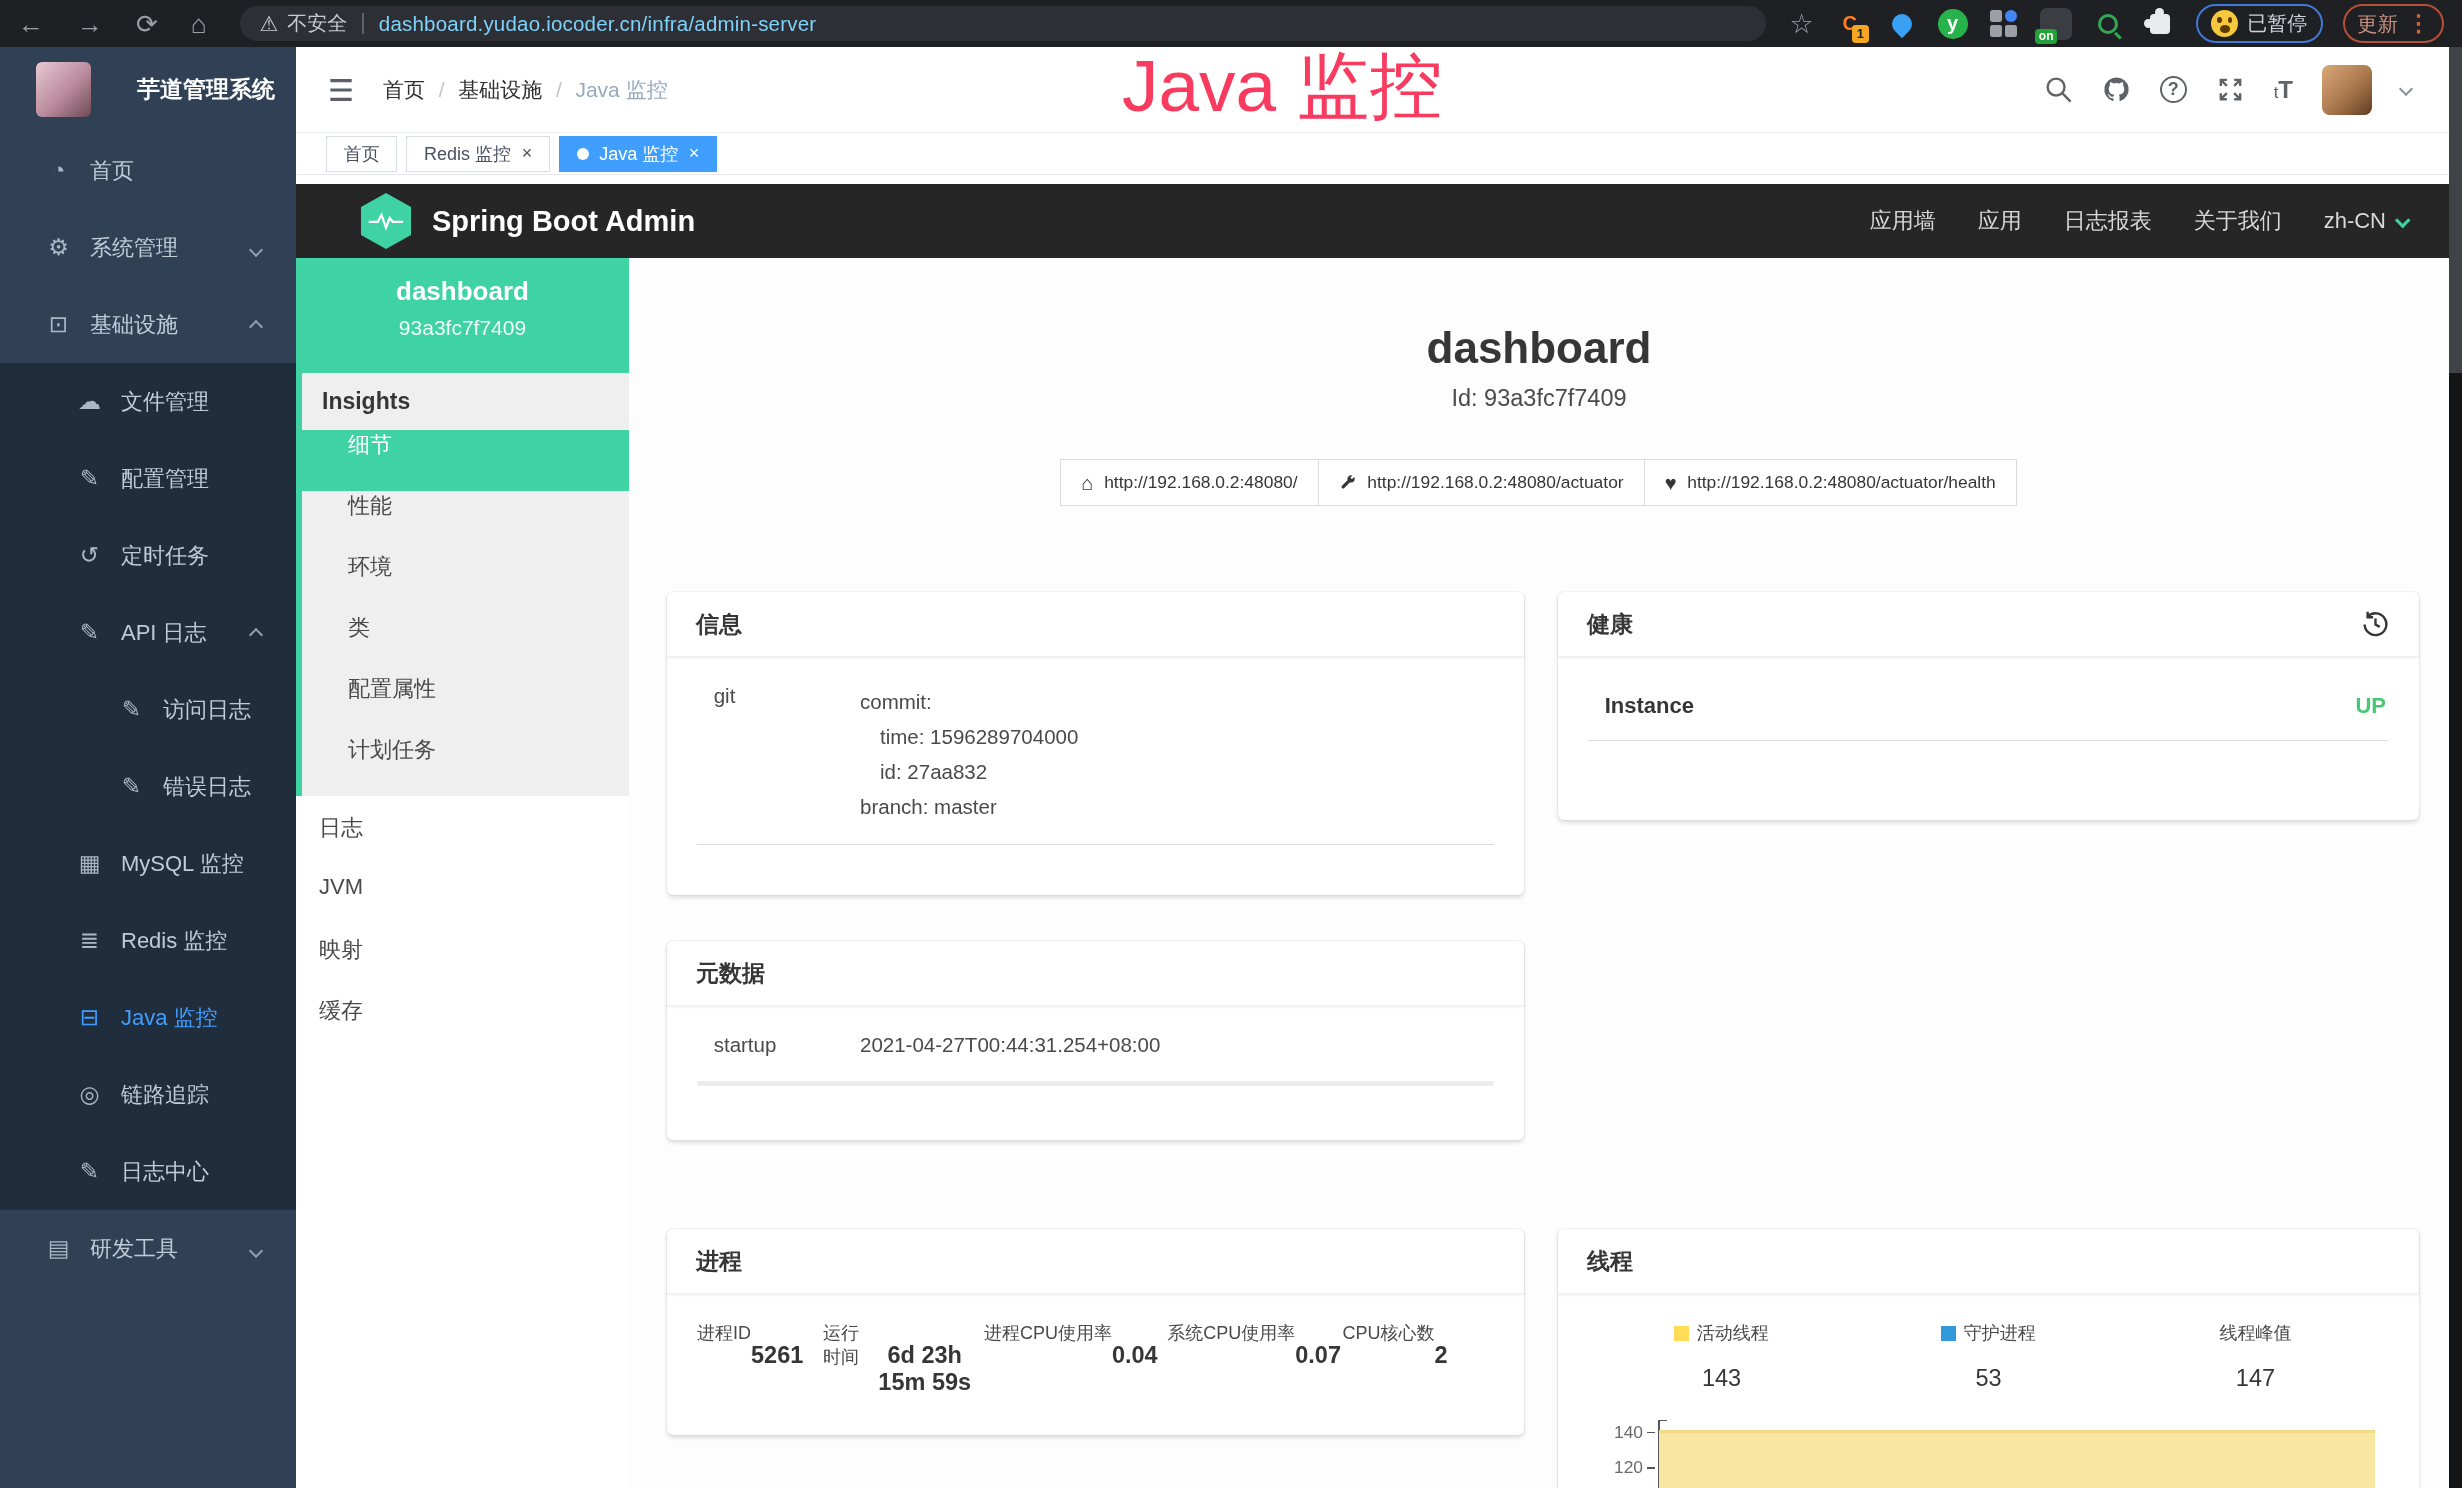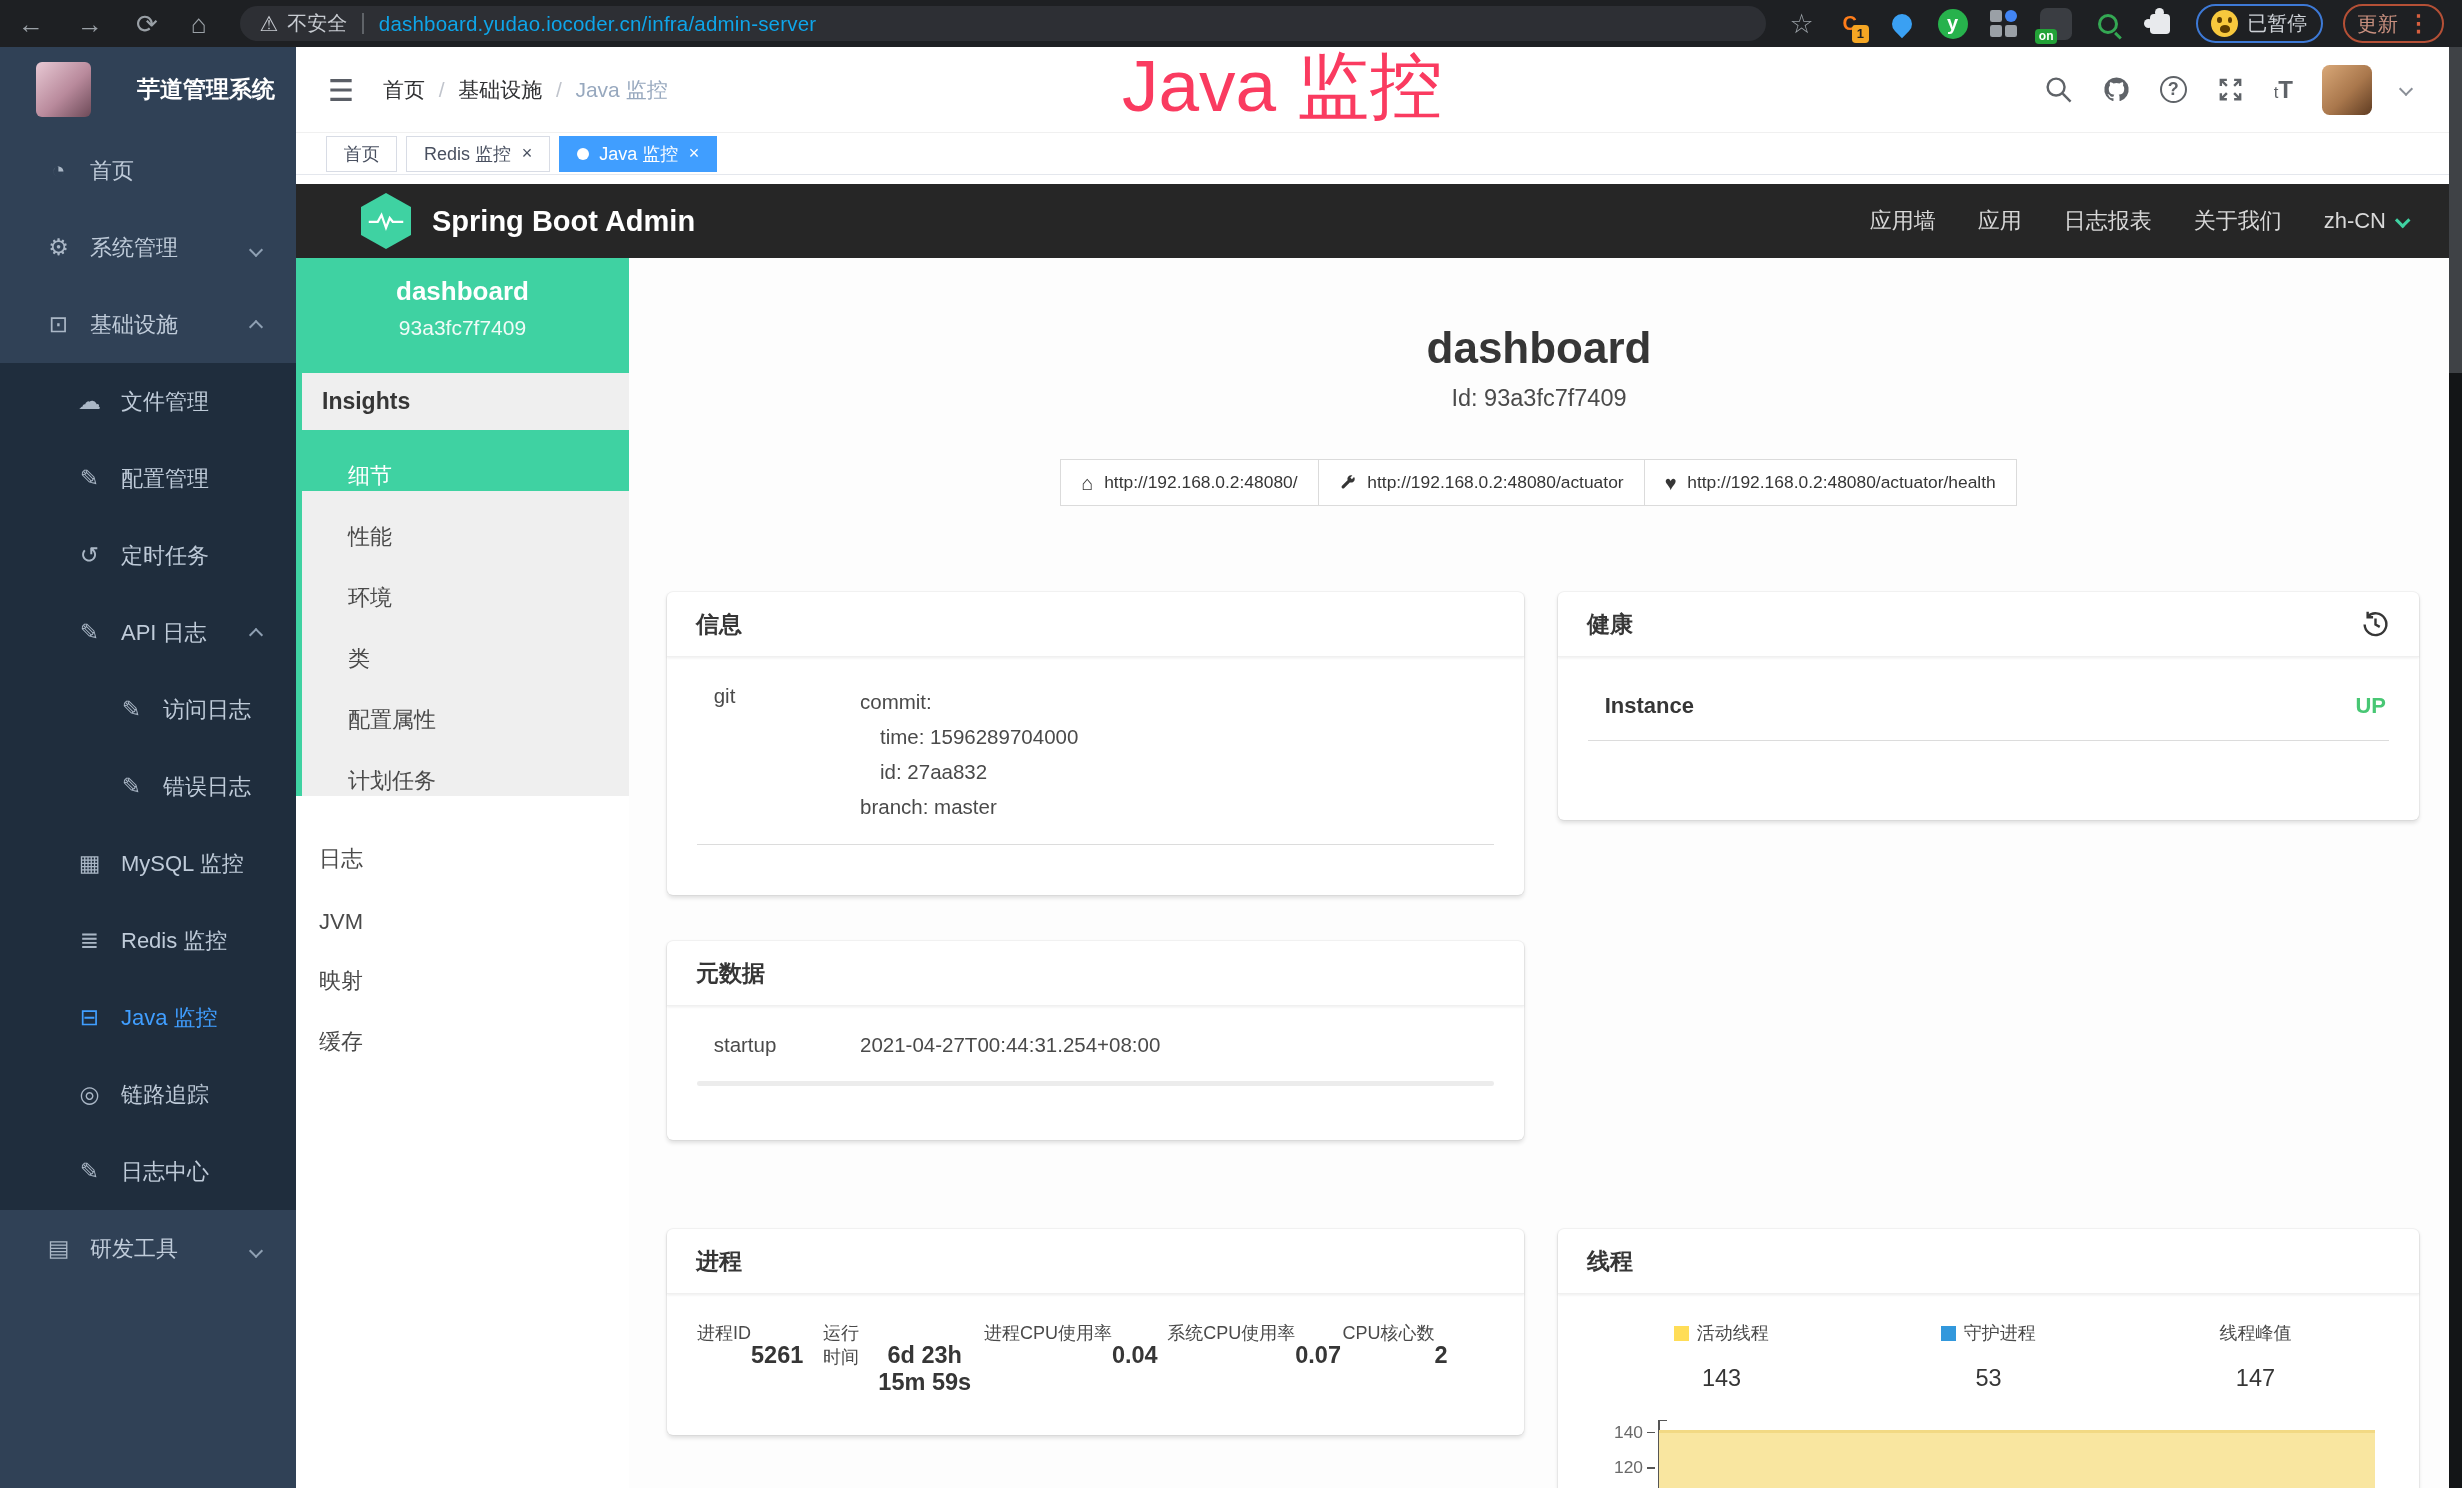--- a/index.html
+++ b/index.html
@@ -9,21 +9,21 @@
     font-family:"Liberation Sans", sans-serif; -webkit-font-smoothing:antialiased;
   }
 
   
   .browser-bar{position:absolute;left:0;top:0;width:2462px;height:47px;background:#1e2023;display:flex;align-items:center;padding:0 18px;z-index:50;}
   .bicon{font-size:26px;color:#9aa0a6;margin-right:33px;line-height:1;}
   .omnibox{flex:1;height:35px;background:#2d2f34;border-radius:20px;display:flex;align-items:center;padding:0 20px;margin-right:23px;min-width:0;}
   .warn{font-size:21px;color:#c7cbd1;margin-right:9px;}
   .sec-label{font-size:20px;color:#c7cbd1;white-space:nowrap;}
   .sep-v{width:1.5px;height:21px;background:#5f6368;margin:0 15px;}
-  .url-text{font-size:20.5px;color:#0ea5e9;white-space:nowrap;overflow:hidden;letter-spacing:0.2px;}
+  .url-text{font-size:20.5px;color:#7dd3fc;white-space:nowrap;overflow:hidden;letter-spacing:0.2px;}
   .right-cluster{display:flex;align-items:center;gap:20px;}
   .star{font-size:27px;color:#9aa0a6;}
   .ext{width:32px;height:32px;border-radius:6.8px;display:flex;align-items:center;justify-content:center;position:relative;font-size:20px;font-weight:bold;}
   .ext-c{color:#ff7d1a;}
   .ext-badge{position:absolute;right:-3px;bottom:-3px;background:#f5a623;color:#1e2023;font-size:13px;font-weight:bold;border-radius:3.8px;padding:0.8px 4.6px;line-height:1.2;}
   .pin{width:20px;height:20px;background:#3aa0f3;border-radius:50% 50% 50% 0;transform:rotate(-45deg);}
   .ext-y{background:#27b24c;border-radius:50%;color:#fff;width:30px;height:30px;}
   .grid4{display:grid;grid-template-columns:12px 12px;grid-template-rows:12px 12px;gap:3px;}
   .grid4 span{background:#9aa0a6;border-radius:2.3px;}
   .grid4 span.blue{background:#4285f4;border-radius:50%;}
@@ -87,21 +87,21 @@
   .sba-nav{position:absolute;right:42px;display:flex;align-items:center;gap:42px;font-size:22px;color:#d9d9d9;}
   .sba-nav .lang{display:flex;align-items:center;gap:10.6px;}
   .lang-caret{color:#3fd2a2;border-width:3px;width:11.4px;height:11.4px;}
 
   .sba-sidebar{position:absolute;left:296px;top:258px;width:334px;height:1231px;background:#fff;border-right:0.8px solid #dbdbdb;font-size:22px;color:#4a4a4a;}
   .instance-block{height:115px;background:#3fd2a2;color:#fff;text-align:center;padding-top:18px;}
   .instance-name{font-size:26px;font-weight:bold;}
   .instance-id{font-size:21px;margin-top:9px;opacity:.92;}
   .insights-group{border-left:6px solid #3fd2a2;background:#efefef;}
   .insights-header{padding:15px 0 15px 20px;font-weight:bold;font-size:23px;color:#363636;}
-  .sbs-item{height:61px;display:flex;align-items:flex-end;padding-left:46px;cursor:pointer;}
+  .sbs-item{height:61px;display:flex;align-items:flex-start;padding-left:46px;cursor:pointer;}
   .sbs-item.active{background:#3fd2a2;color:#fff;}
   .sbs-plain{margin-top:16.7px;}
   .sbs-plain .sbs-item{padding-left:23px;}
 
   .sba-content{position:absolute;left:629px;top:258px;width:1820px;height:1231px;background:#fdfdfd;overflow:hidden;}
   .inst-title{text-align:center;margin-top:65px;font-size:44px;font-weight:bold;color:#363636;}
   .inst-id{text-align:center;margin-top:12px;font-size:23.5px;color:#4a4a4a;}
   .endpoint-row{display:flex;justify-content:center;margin-top:47px;}
   .endpoint{display:flex;align-items:center;gap:10.6px;height:47px;padding:0 20px;border:0.8px solid #dbdbdb;background:#fff;font-size:17.4px;color:#363636;margin-left:-0.8px;white-space:nowrap;cursor:pointer;}
   .ep-ico{font-size:20px;line-height:1;}

